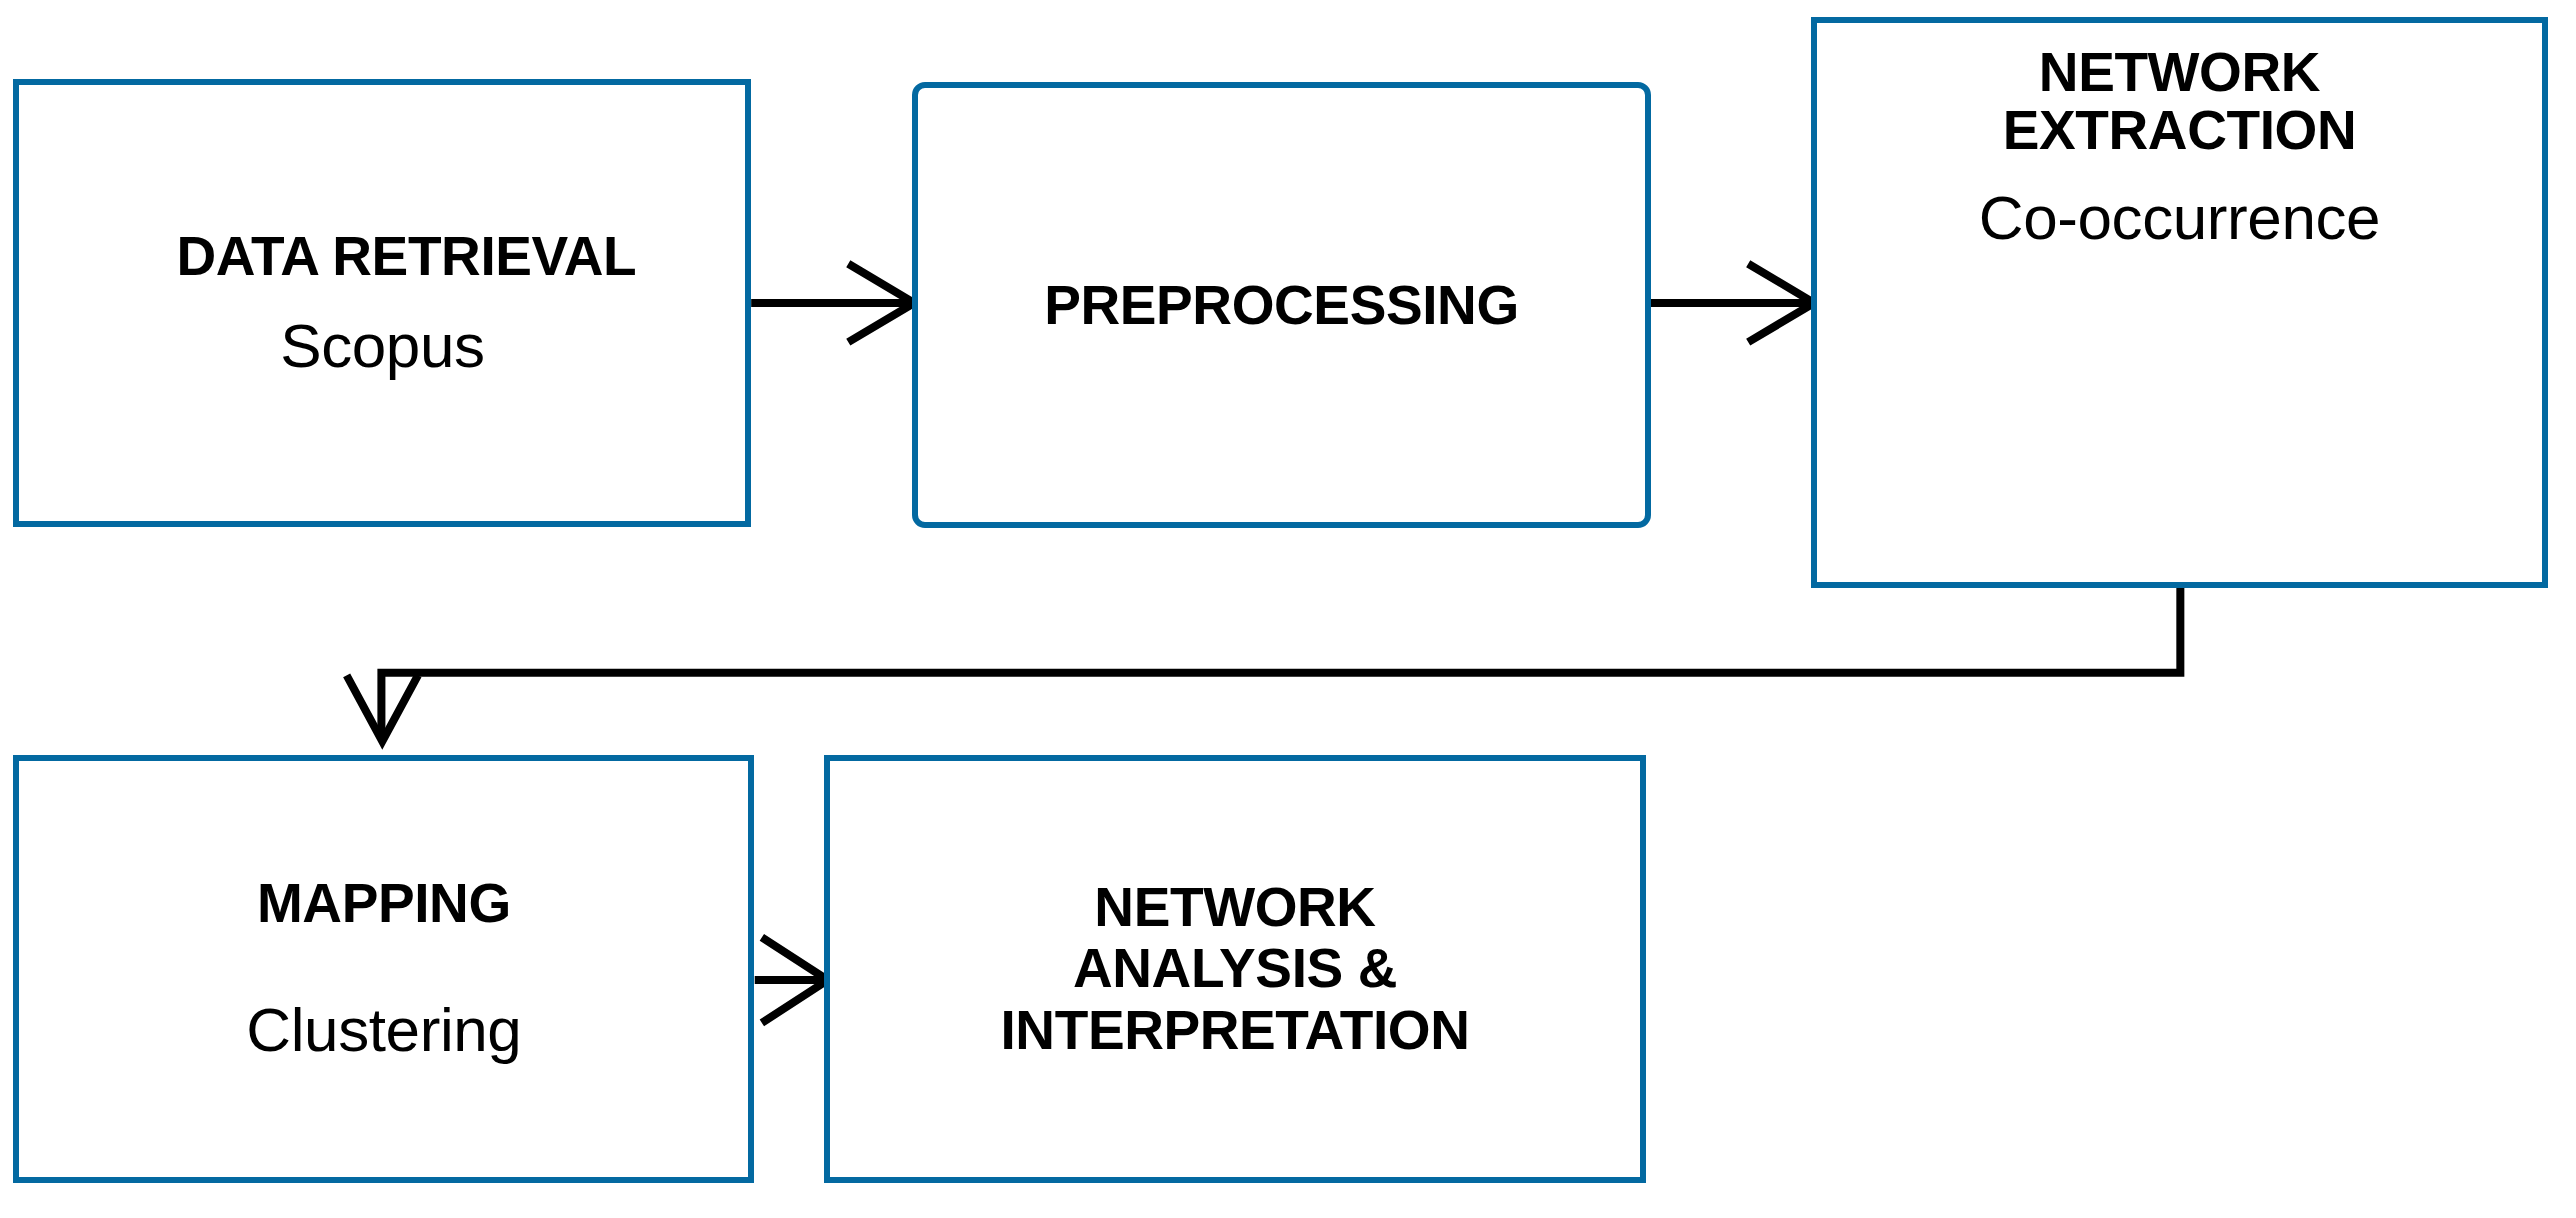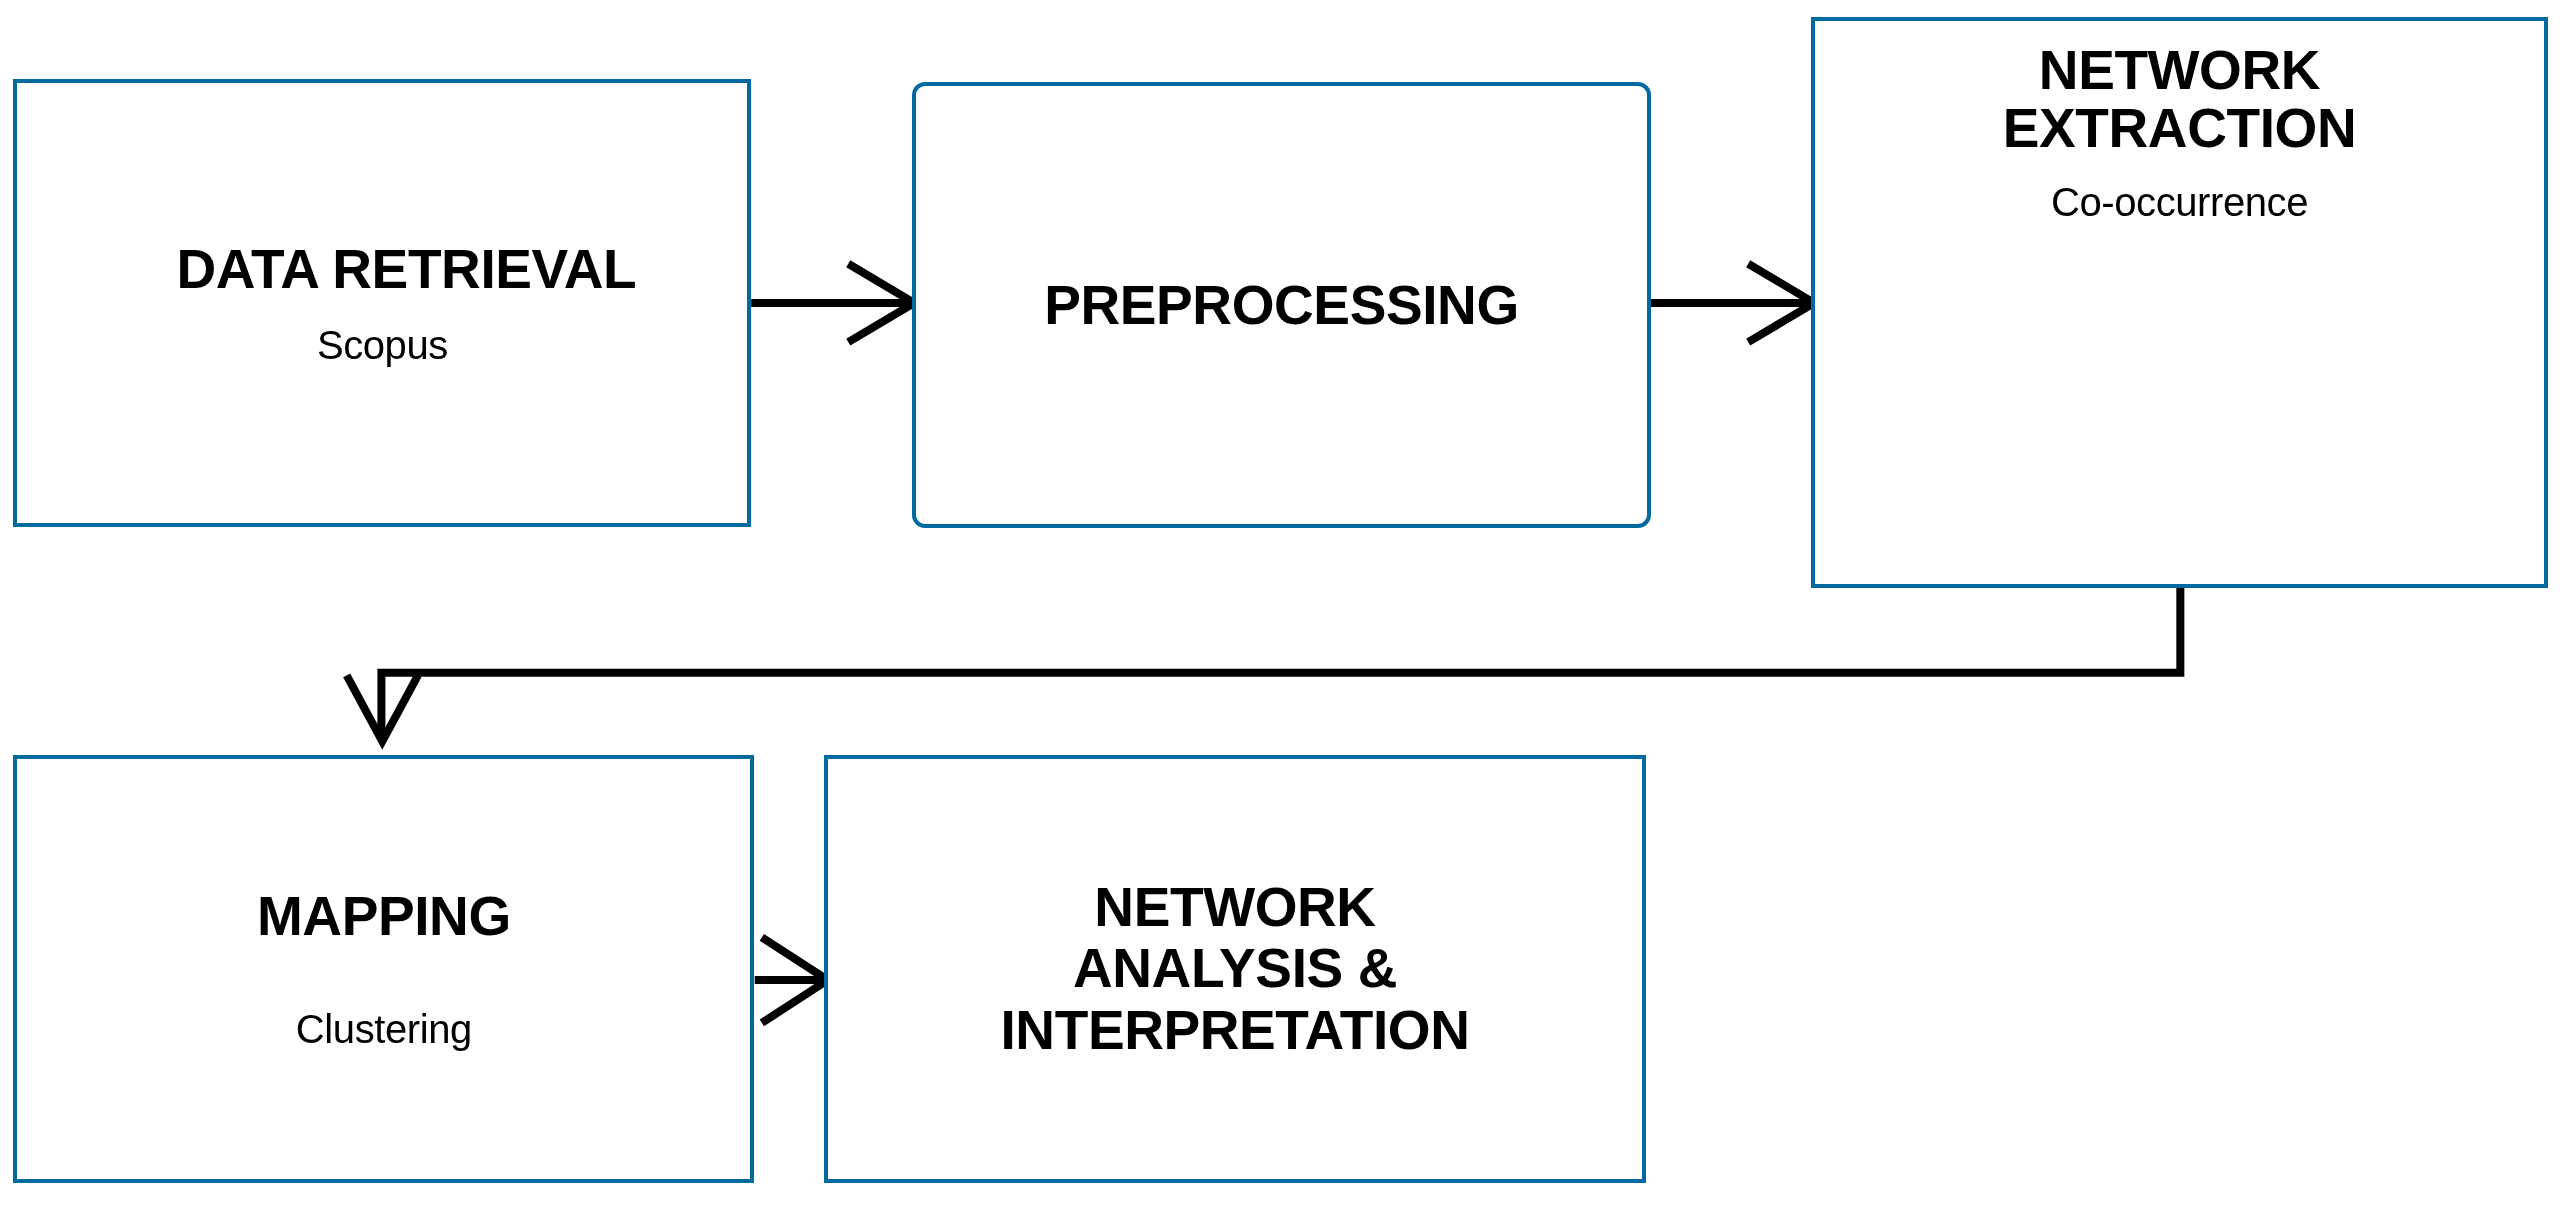--- a/index.html
+++ b/index.html
@@ -15,41 +15,41 @@
     position: relative;
     width: 2576px;
     height: 1218px;
     background: #ffffff;
     overflow: hidden;
   }
   .node {
     position: absolute;
     box-sizing: border-box;
     background: #ffffff;
-    border: 4px solid #0369a1;
+    border: 6px solid #0369a1;
     display: flex;
     flex-direction: column;
     align-items: center;
     justify-content: center;
     text-align: center;
     color: #000000;
     line-height: 1.18;
   }
   .node .title {
     font-weight: bold;
     font-size: 55px;
     letter-spacing: -0.4px;
     white-space: nowrap;
   }
   .node .title.multi {
     white-space: normal;
   }
   .node .sub {
     font-weight: normal;
-    font-size: 40px;
+    font-size: 62px;
     letter-spacing: -0.4px;
     white-space: nowrap;
   }
   
   #node-data-retrieval {
     left: 13.4px;  top: 79px;  width: 738px;  height: 448px;
   }
   #node-data-retrieval .title { margin-bottom: 19.6px; margin-left: 48px; }
   #node-preprocessing {
     left: 912px; top: 82px;  width: 739px;  height: 446px; border-radius: 13px;

